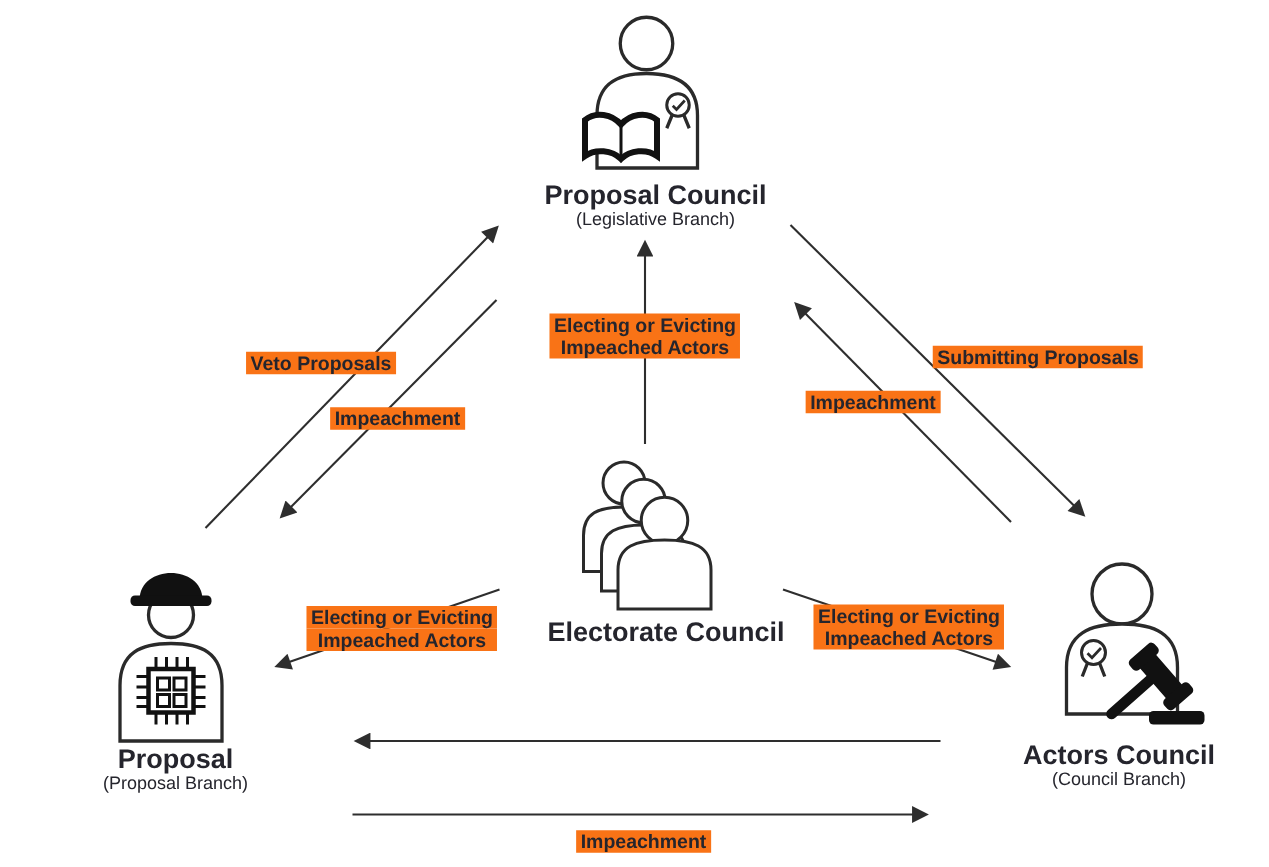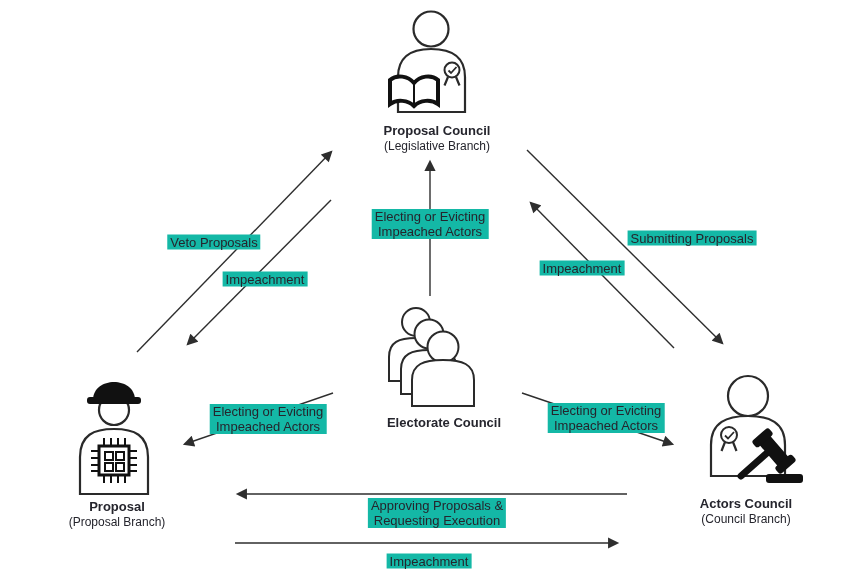--- a/index.html
+++ b/index.html
@@ -6,26 +6,26 @@
   .stage {
     position:relative; width:846px; height:578px; background:#ffffff;
     font-family:"Liberation Sans", sans-serif; overflow:hidden;
   }
   .stage svg.layer { position:absolute; left:0; top:0; }
   .lbl {
     position:absolute; transform:translate(-50%,-50%);
     text-align:center; font-size:13px; line-height:15px;
     color:#25252d; white-space:nowrap;
   }
-  .lbl span { display:block; background:#14b8a6; padding:0 3px; }
+  .lbl span { display:block; background:#f97316; padding:0 3px;font-weight:bold; }
   .nodelbl {
     position:absolute; transform:translate(-50%,-50%);
     text-align:center; white-space:nowrap; color:#25252d;
   }
-  .nodelbl .t { display:block; font-weight:bold; font-size:13px; line-height:17px; }
+  .nodelbl .t { display:block; font-weight:bold; font-size:18px; line-height:17px; }
   .nodelbl .s { display:block; font-size:12px; line-height:15px; }
 </style>
 </head>
 <body>
 
 <div class="stage">
 
   <svg class="layer" width="846" height="578" viewBox="0 0 846 578">
     <defs>
       <marker id="arr" viewBox="0 0 10 10" refX="8" refY="5" markerWidth="9" markerHeight="8" orient="auto">
@@ -129,24 +129,20 @@
     <span>Impeachment</span>
   </div>
   <div class="lbl" style="left:268px; top:419px">
     <span>Electing or Evicting</span>
     <span>Impeached Actors</span>
   </div>
   <div class="lbl" style="left:606px; top:418px">
     <span>Electing or Evicting</span>
     <span>Impeached Actors</span>
   </div>
-  <div class="lbl" style="left:437px; top:513px">
-    <span>Approving Proposals &amp;</span>
-    <span>Requesting Execution</span>
-  </div>
   <div class="lbl" style="left:429px; top:561px">
     <span>Impeachment</span>
   </div>
 
   <div class="nodelbl" style="left:437px; top:138px">
     <span class="t">Proposal Council</span>
     <span class="s">(Legislative Branch)</span>
   </div>
   <div class="nodelbl" style="left:444px; top:422px">
     <span class="t">Electorate Council</span>

